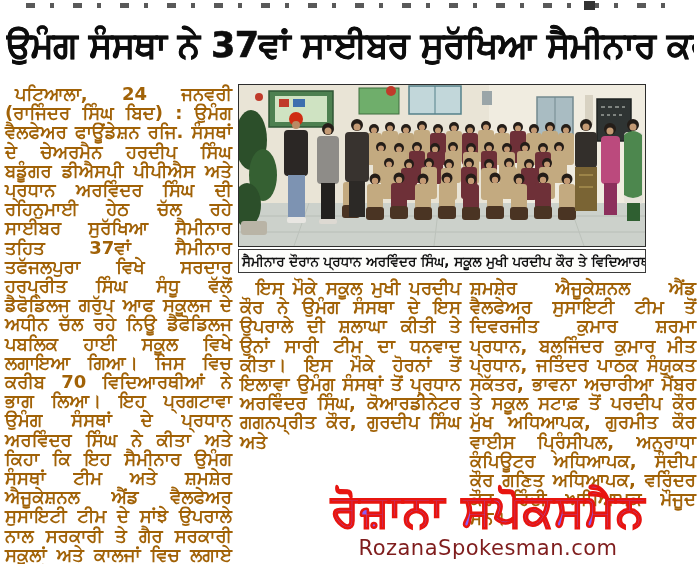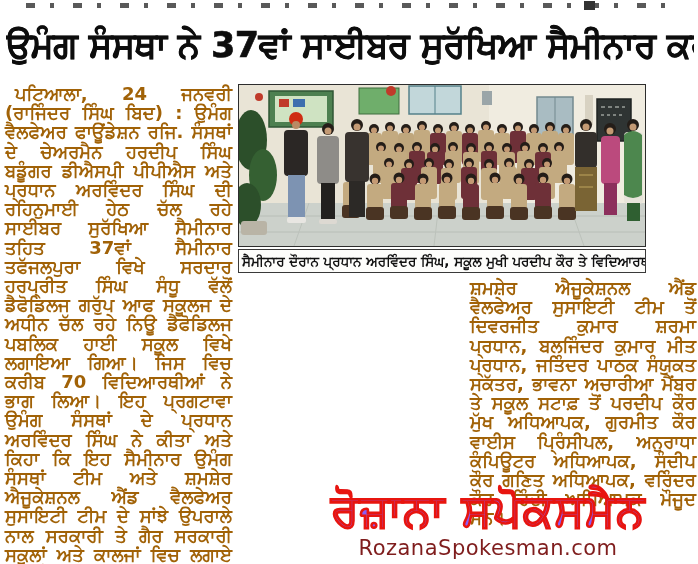--- a/index.html
+++ b/index.html
@@ -213,20 +213,21 @@
       <rect x="385" y="47" width="19" height="72" rx="4" fill="#e7e4da"></rect>
       <path d="M385 50 q9 -8 18 0 l0 60 q-9 6 -18 0 Z" fill="#3c7c3e" opacity=".9"></path>
       <rect x="388" y="118" width="13" height="18" fill="#2f5f31"></rect>
     </g>
   </svg>
 </div>
 
 <div class="abs caption">ਸੈਮੀਨਾਰ ਦੌਰਾਨ ਪ੍ਰਧਾਨ ਅਰਵਿੰਦਰ ਸਿੰਘ, ਸਕੂਲ ਮੁਖੀ ਪਰਦੀਪ ਕੌਰ ਤੇ ਵਿਦਿਆਰਥੀ।</div>
 
 <div class="abs col col2">
+  <p class="indent2">ਇਸ ਮੌਕੇ ਸਕੂਲ ਮੁਖੀ ਪਰਦੀਪ ਕੌਰ ਨੇ ਉਮੰਗ ਸੰਸਥਾ ਦੇ ਇਸ ਉਪਰਾਲੇ ਦੀ ਸ਼ਲਾਘਾ ਕੀਤੀ ਤੇ ਉਨਾਂ ਸਾਰੀ ਟੀਮ ਦਾ ਧਨਵਾਦ ਕੀਤਾ। ਇਸ ਮੌਕੇ ਹੋਰਨਾਂ ਤੋਂ ਇਲਾਵਾ ਉਮੰਗ ਸੰਸਥਾਂ ਤੋਂ ਪ੍ਰਧਾਨ ਅਰਵਿੰਦਰ ਸਿੰਘ, ਕੋਆਰਡੀਨੇਟਰ ਗਗਨਪ੍ਰੀਤ ਕੌਰ, ਗੁਰਦੀਪ ਸਿੰਘ ਅਤੇ</p>
 </div>
 
 <div class="abs col col3">
   <p>ਸ਼ਮਸ਼ੇਰ ਐਜੂਕੇਸ਼ਨਲ ਐਂਡ ਵੈਲਫੇਅਰ ਸੁਸਾਇਟੀ ਟੀਮ ਤੋਂ ਦਿਵਰਜੀਤ ਕੁਮਾਰ ਸ਼ਰਮਾ ਪ੍ਰਧਾਨ, ਬਲਜਿੰਦਰ ਕੁਮਾਰ ਮੀਤ ਪ੍ਰਧਾਨ, ਜਤਿੰਦਰ ਪਾਠਕ ਸੰਯੁਕਤ ਸਕੱਤਰ, ਭਾਵਨਾ ਅਚਾਰੀਆ ਮੈਂਬਰ ਤੇ ਸਕੂਲ ਸਟਾਫ਼ ਤੋਂ ਪਰਦੀਪ ਕੌਰ ਮੁੱਖ ਅਧਿਆਪਕ, ਗੁਰਮੀਤ ਕੌਰ ਵਾਈਸ ਪ੍ਰਿੰਸੀਪਲ, ਅਨੁਰਾਧਾ ਕੰਪਿਊਟਰ ਅਧਿਆਪਕ, ਸੰਦੀਪ ਕੌਰ ਗਣਿਤ ਅਧਿਆਪਕ, ਵਰਿੰਦਰ ਕੌਰ ਹਿੰਦੀ ਅਧਿਆਪਕ ਮੌਜੂਦ ਸਨ।</p>
 </div>
 
 <div class="abs branding">
   <div class="masthead">ਰੋਜ਼ਾਨਾ ਸਪੋਕਸਮੈਨ</div>
   <div class="website">RozanaSpokesman.com</div>
 </div>

